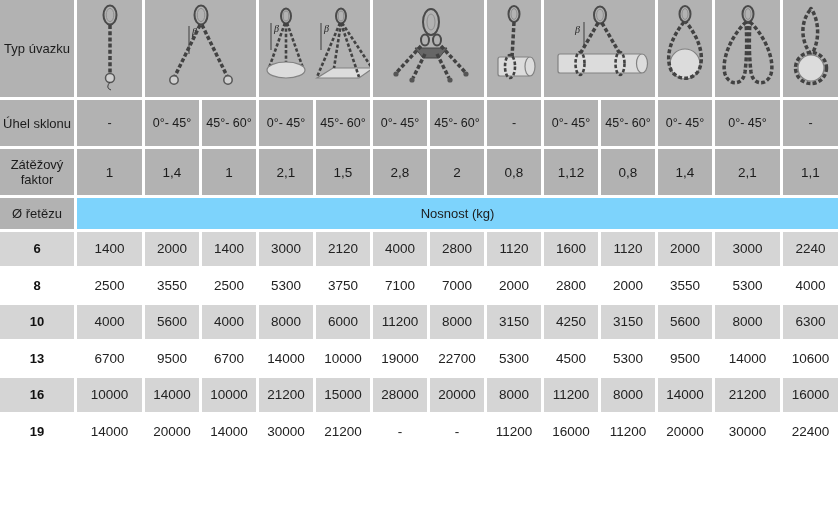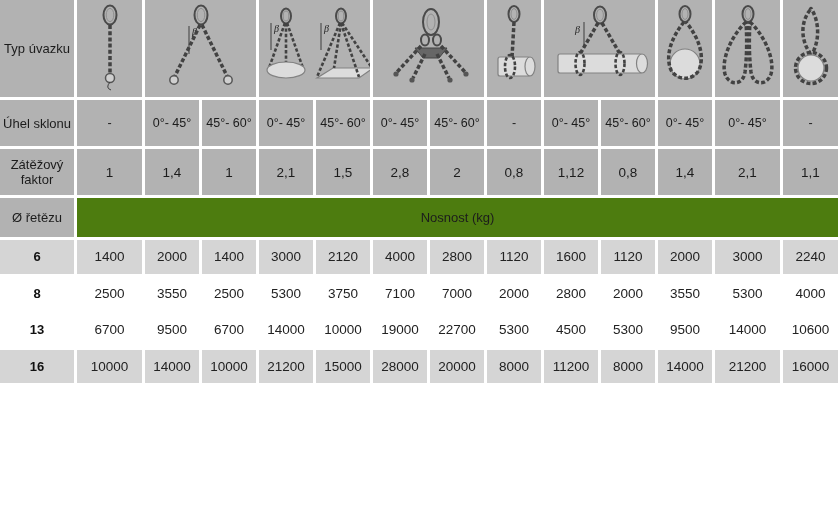--- a/index.html
+++ b/index.html
@@ -14,22 +14,22 @@
   }
   .sling th, .sling td {
     padding:0; text-align:center; vertical-align:middle;
     background:#b2b2b2; color:#1c1c1c; font-weight:400;
     font-size:13px; overflow:hidden;
   }
   .sling .rh { font-size:13px; }
   tr.row-type th, tr.row-type td { height:97px; }
   tr.row-angle th, tr.row-angle td { height:46px; font-size:12.5px;margin-top:40px; }
   tr.row-factor th, tr.row-factor td { height:46px; font-size:13.5px; }
-  tr.row-diam th, tr.row-diam td { height:39px; }
-  td.nosnost { background:#4d7c0f; }
+  tr.row-diam th, tr.row-diam td { height:31px; }
+  td.nosnost { background:#7dd3fc; }
   tr.data th, tr.data td { background:#ffffff; height:33.5px; font-size:13.5px; color:#222; }
   tr.data.alt th, tr.data.alt td { background:#d5d5d5; }
   tr.data th { font-weight:700; font-size:13px; color:#111; }
   svg { display:block; margin:0 auto; }
   .chain { stroke:#424242; stroke-width:3.5; stroke-dasharray:4 2.2; fill:none; }
   .chain-thin { stroke:#424242; stroke-width:2.6; stroke-dasharray:3.4 2; fill:none; }
   .linkO { stroke:#4a4a4a; stroke-width:2; fill:none; }
   .linkI { stroke:#8f8f8f; stroke-width:1; fill:none; }
   .load { fill:#dcdcdc; stroke:#828282; stroke-width:1.2; }
   .hookc { fill:#cfcfcf; stroke:#555; stroke-width:1.5; }
@@ -235,20 +235,36 @@
           <td>3750</td>
           <td>7100</td>
           <td>7000</td>
           <td>2000</td>
           <td>2800</td>
           <td>2000</td>
           <td>3550</td>
           <td>5300</td>
           <td>4000</td>
         </tr>
+        <tr class="data alt">
+          <th>10</th>
+          <td>4000</td>
+          <td>5600</td>
+          <td>4000</td>
+          <td>8000</td>
+          <td>6000</td>
+          <td>11200</td>
+          <td>8000</td>
+          <td>3150</td>
+          <td>4250</td>
+          <td>3150</td>
+          <td>5600</td>
+          <td>8000</td>
+          <td>6300</td>
+        </tr>
         <tr class="data">
           <th>13</th>
           <td>6700</td>
           <td>9500</td>
           <td>6700</td>
           <td>14000</td>
           <td>10000</td>
           <td>19000</td>
           <td>22700</td>
           <td>5300</td>
@@ -267,15 +283,31 @@
           <td>15000</td>
           <td>28000</td>
           <td>20000</td>
           <td>8000</td>
           <td>11200</td>
           <td>8000</td>
           <td>14000</td>
           <td>21200</td>
           <td>16000</td>
         </tr>
+        <tr class="data">
+          <th>19</th>
+          <td>14000</td>
+          <td>20000</td>
+          <td>14000</td>
+          <td>30000</td>
+          <td>21200</td>
+          <td>-</td>
+          <td>-</td>
+          <td>11200</td>
+          <td>16000</td>
+          <td>11200</td>
+          <td>20000</td>
+          <td>30000</td>
+          <td>22400</td>
+        </tr>
       </tbody>
   </table>
 </div>
 
 </body></html>

